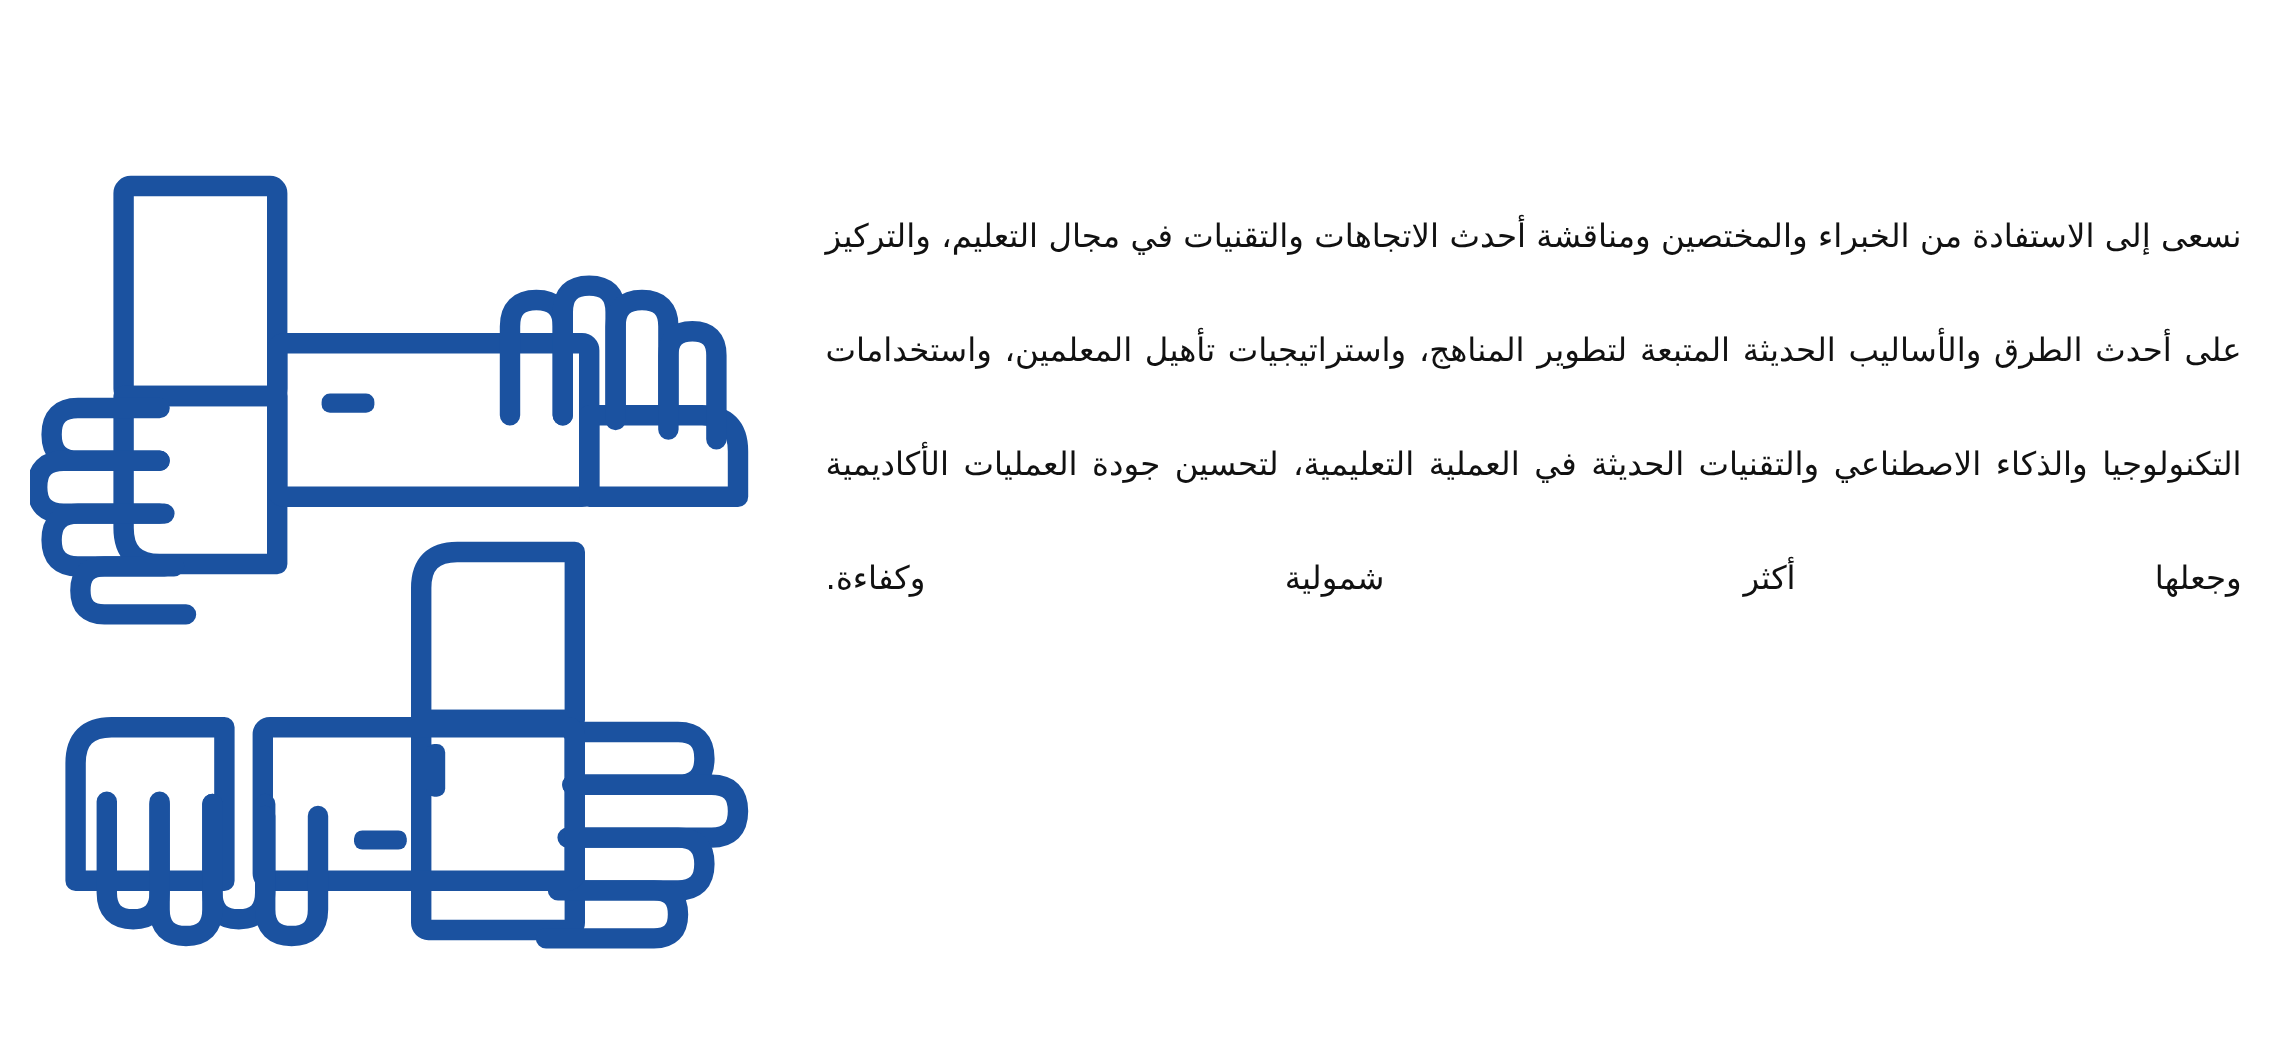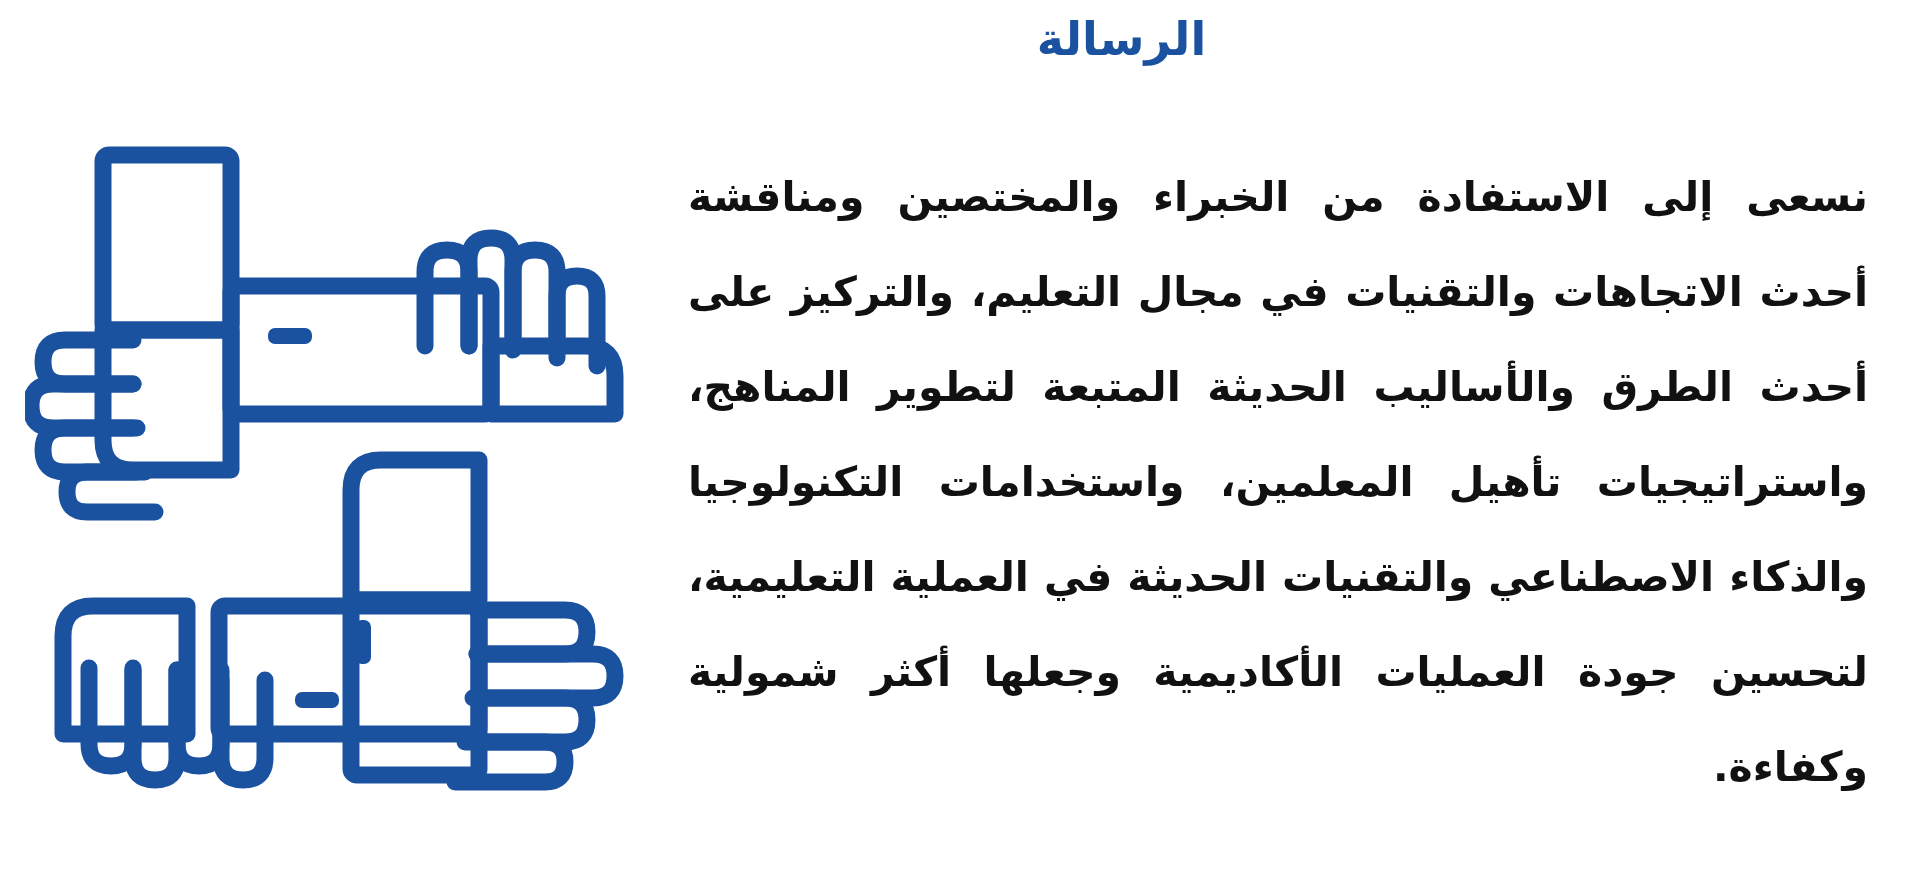--- a/index.html
+++ b/index.html
@@ -57,37 +57,34 @@
   
   .body-text {
     position: absolute;
     top: 150px;
     right: 45px;
     width: 1180px;
     direction: rtl;
     text-align: justify;
     text-align-last: justify;
     color: #111111;
-    font-size: 41px;
-    font-weight: bold;
+    font-size: 27px;
+    font-weight: normal;
     line-height: 95px;
     letter-spacing: 0.5px;
   }
   .body-text p {
     margin: 0;
   }
 </style>
 </head>
 <body>
 
 <div class="slide">
 
-  <div class="title">
-    <span class="title-inner">الرسالة</span>
-  </div>
 
   <div class="icon-wrap">
     <svg viewBox="0 0 660 680" xmlns="http://www.w3.org/2000/svg" aria-hidden="true">
       <g fill="none" stroke="#1b52a0" stroke-width="17" stroke-linejoin="round" stroke-linecap="round">
 
         <rect x="78" y="15" width="128" height="175" rx="6"></rect>
 
         <path d="M78 190 L78 300 Q78 330 108 330 L206 330 L206 190 Z"></path>
 
         <path d="M108 200 L40 200 Q18 200 18 222 Q18 244 40 244 L108 244"></path>

